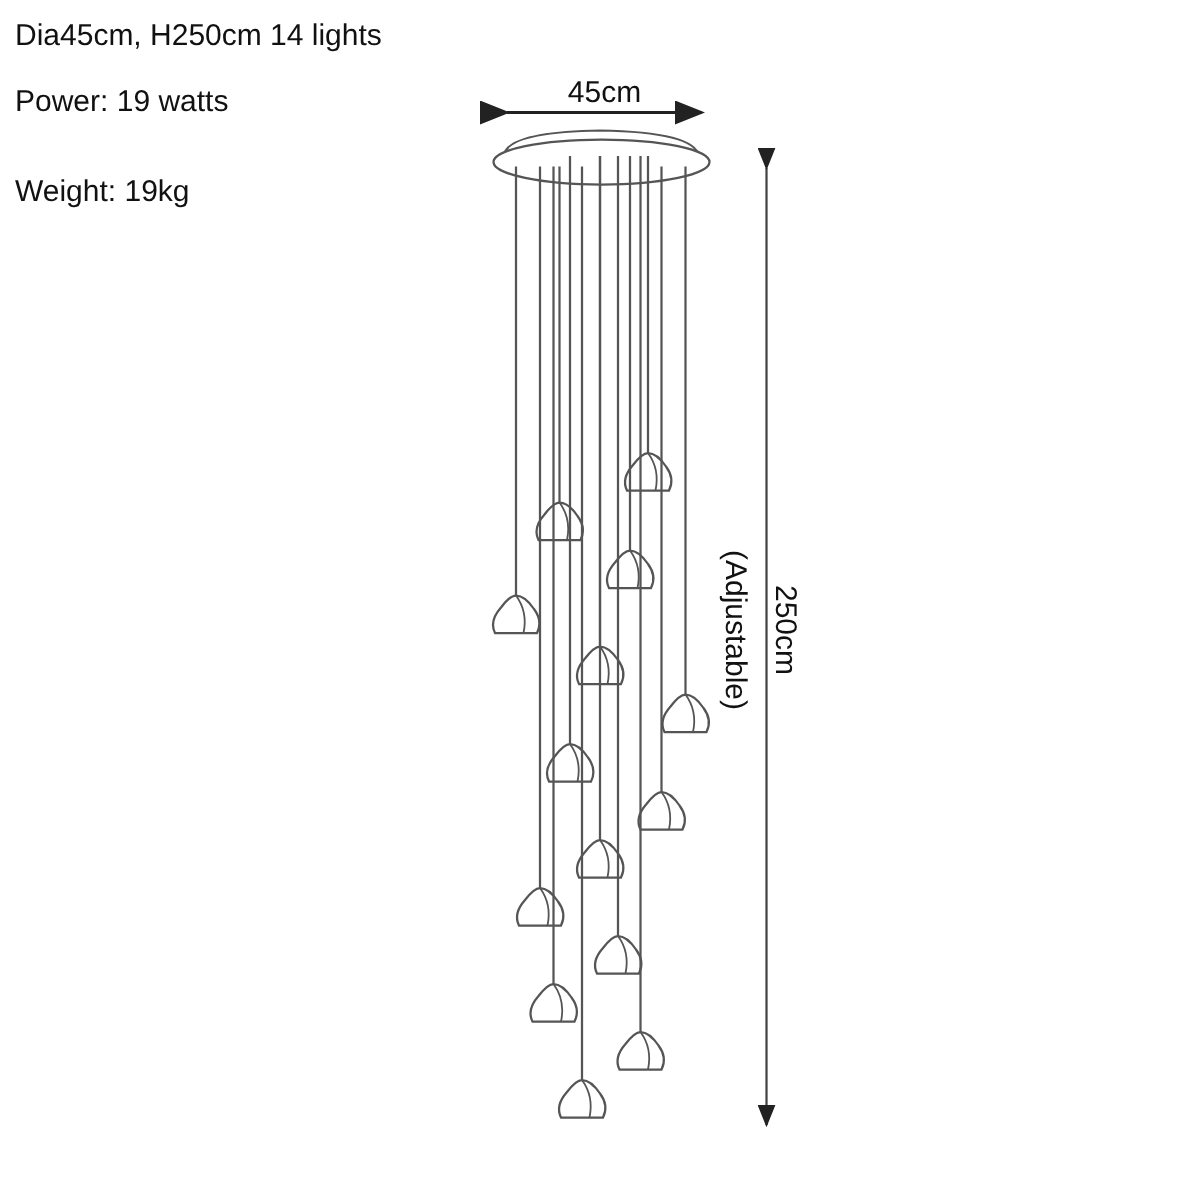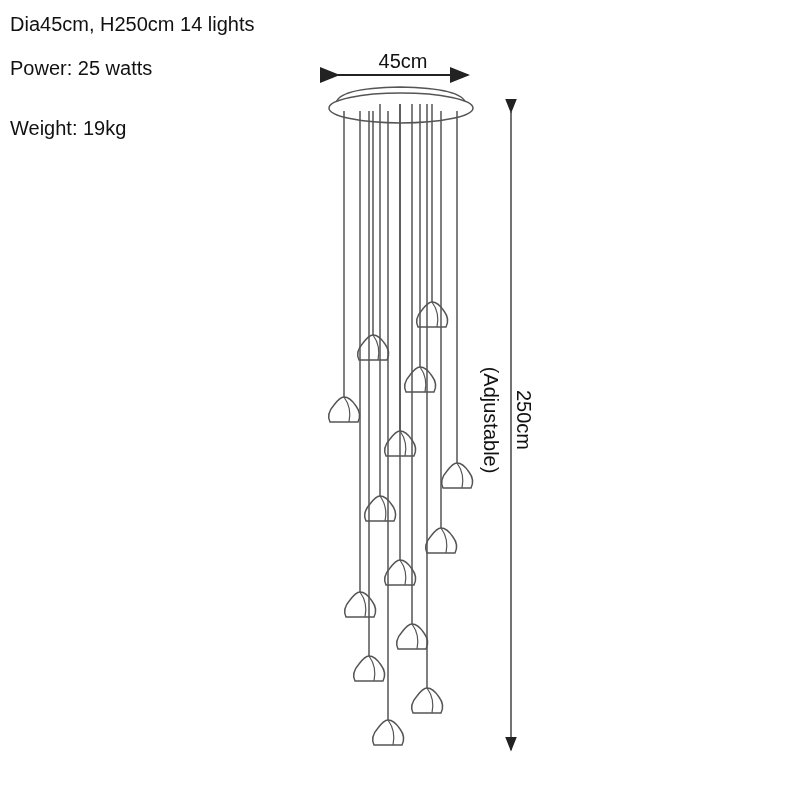--- a/index.html
+++ b/index.html
@@ -5,21 +5,21 @@
   html,body{margin:0;padding:0;background:#fff;}
   body{width:800px;height:800px;position:relative;overflow:hidden;font-family:"Liberation Sans",sans-serif;color:#111;}
   .spec{position:absolute;left:10px;font-size:20px;line-height:24px;}
   #diagram{position:absolute;left:0;top:0;}
   .lbl{font-family:"Liberation Sans",sans-serif;fill:#111;}
 </style>
 </head>
 <body>
 
 <div class="spec" style="top:12px">Dia45cm, H250cm 14 lights</div>
-<div class="spec" style="top:56px">Power: 25 watts</div>
+<div class="spec" style="top:56px">Power: 19 watts</div>
 <div class="spec" style="top:116px">Weight: 19kg</div>
 
 <svg id="diagram" width="800" height="800">
   <defs>
     <marker id="arr" markerWidth="10" markerHeight="8" refX="9" refY="4" orient="auto">
       <path d="M0,0 L10,4 L0,8 Z" fill="#222"></path>
     </marker>
   </defs>
 
   <line x1="338" y1="75" x2="468" y2="75" stroke="#222" stroke-width="2" marker-start="url(#arr)" marker-end="url(#arr)"></line>

